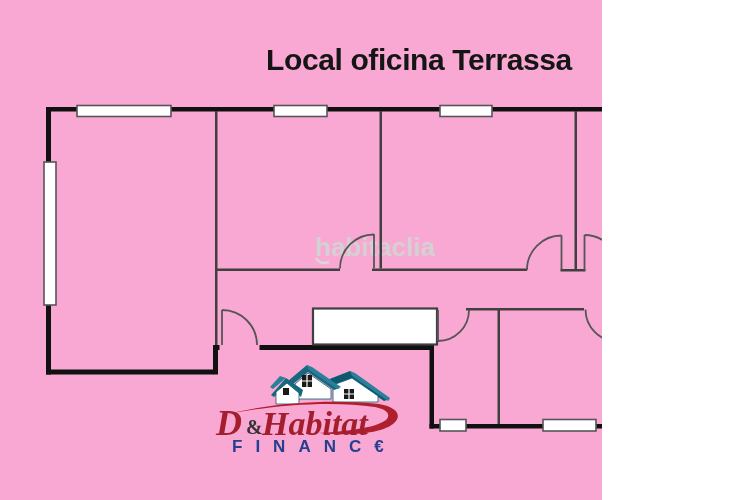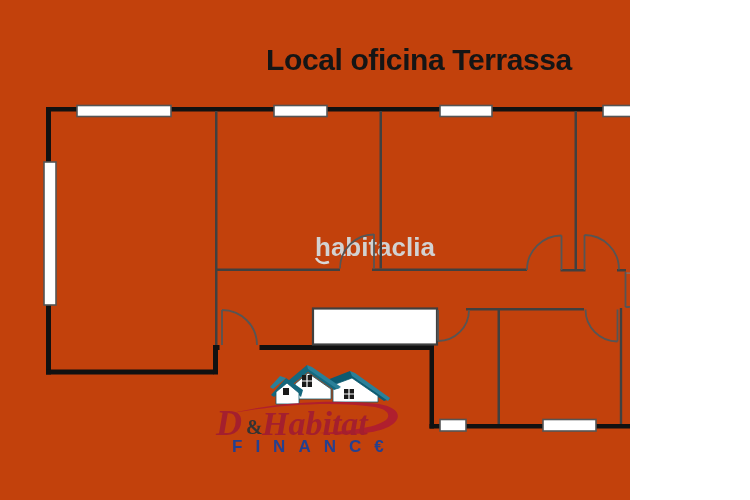--- a/index.html
+++ b/index.html
@@ -1,17 +1,17 @@
 <!DOCTYPE html>
 <html><head>
 <meta charset="utf-8">
 <style>
   html,body{margin:0;padding:0;background:#fff;}
-  #page{position:relative;width:602px;height:500px;background:#c2410c;overflow:hidden;
-        font-family:"Liberation Sans", sans-serif;padding-left:28px;}
+  #page{position:relative;width:602px;height:500px;background:#f9a8d4;overflow:hidden;
+        font-family:"Liberation Sans", sans-serif;}
   #title{position:absolute;left:0;top:43px;width:838px;text-align:center;
          font-weight:bold;font-size:30px;color:#151515;letter-spacing:-0.4px;}
 </style>
 </head>
 <body>
 <div id="page">
 
   <div id="title">Local oficina Terrassa</div>
   <svg width="750" height="500" viewBox="0 0 750 500" style="position:absolute;left:0;top:0">
 

